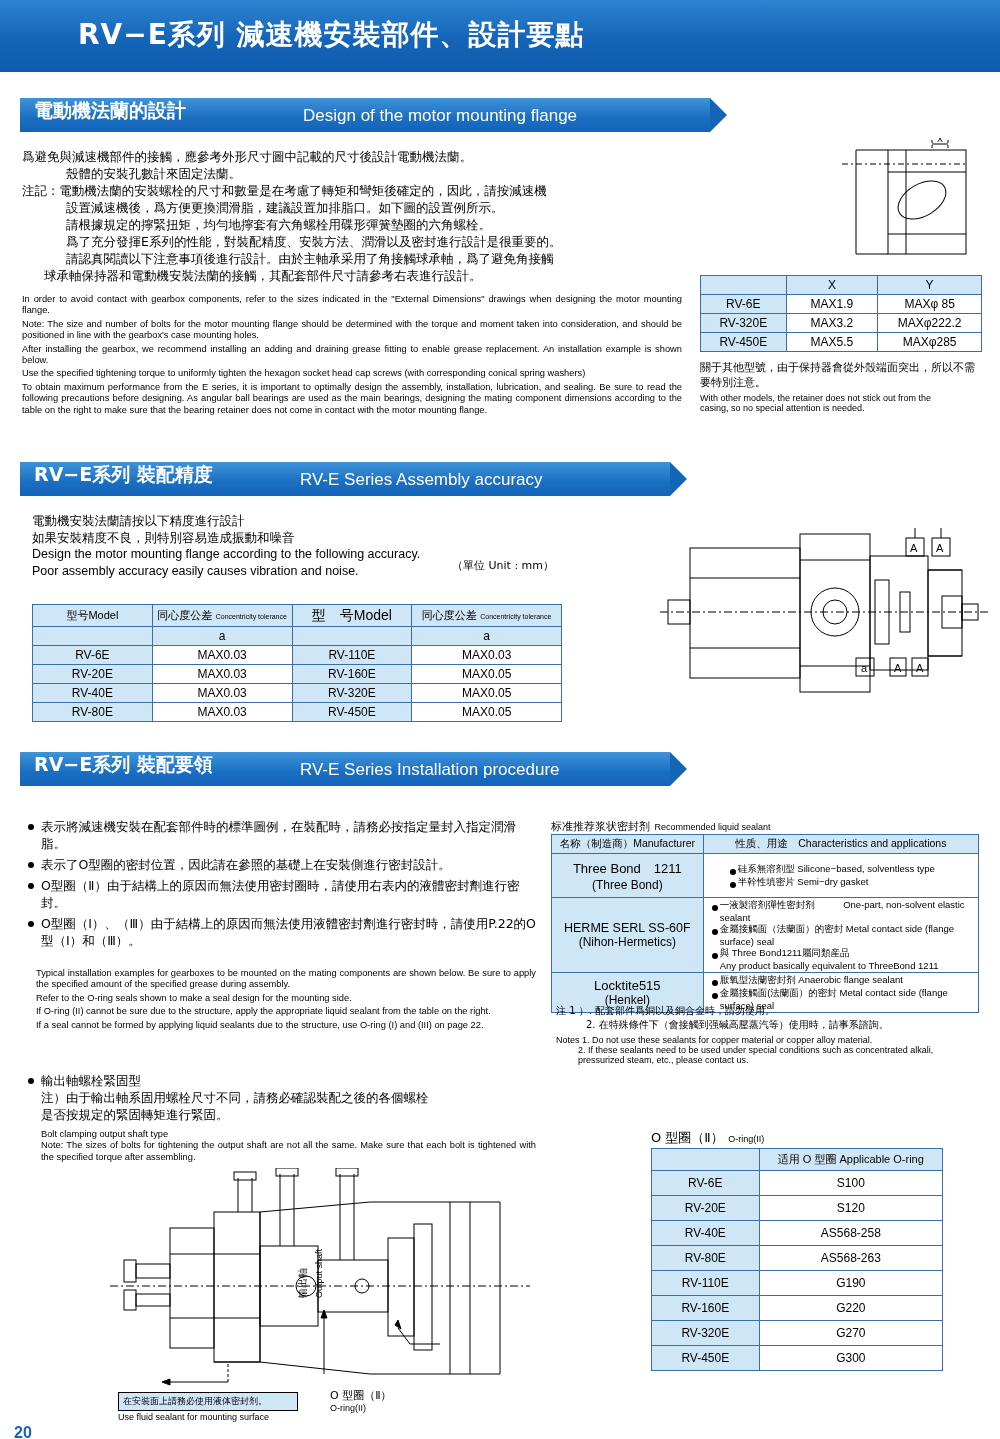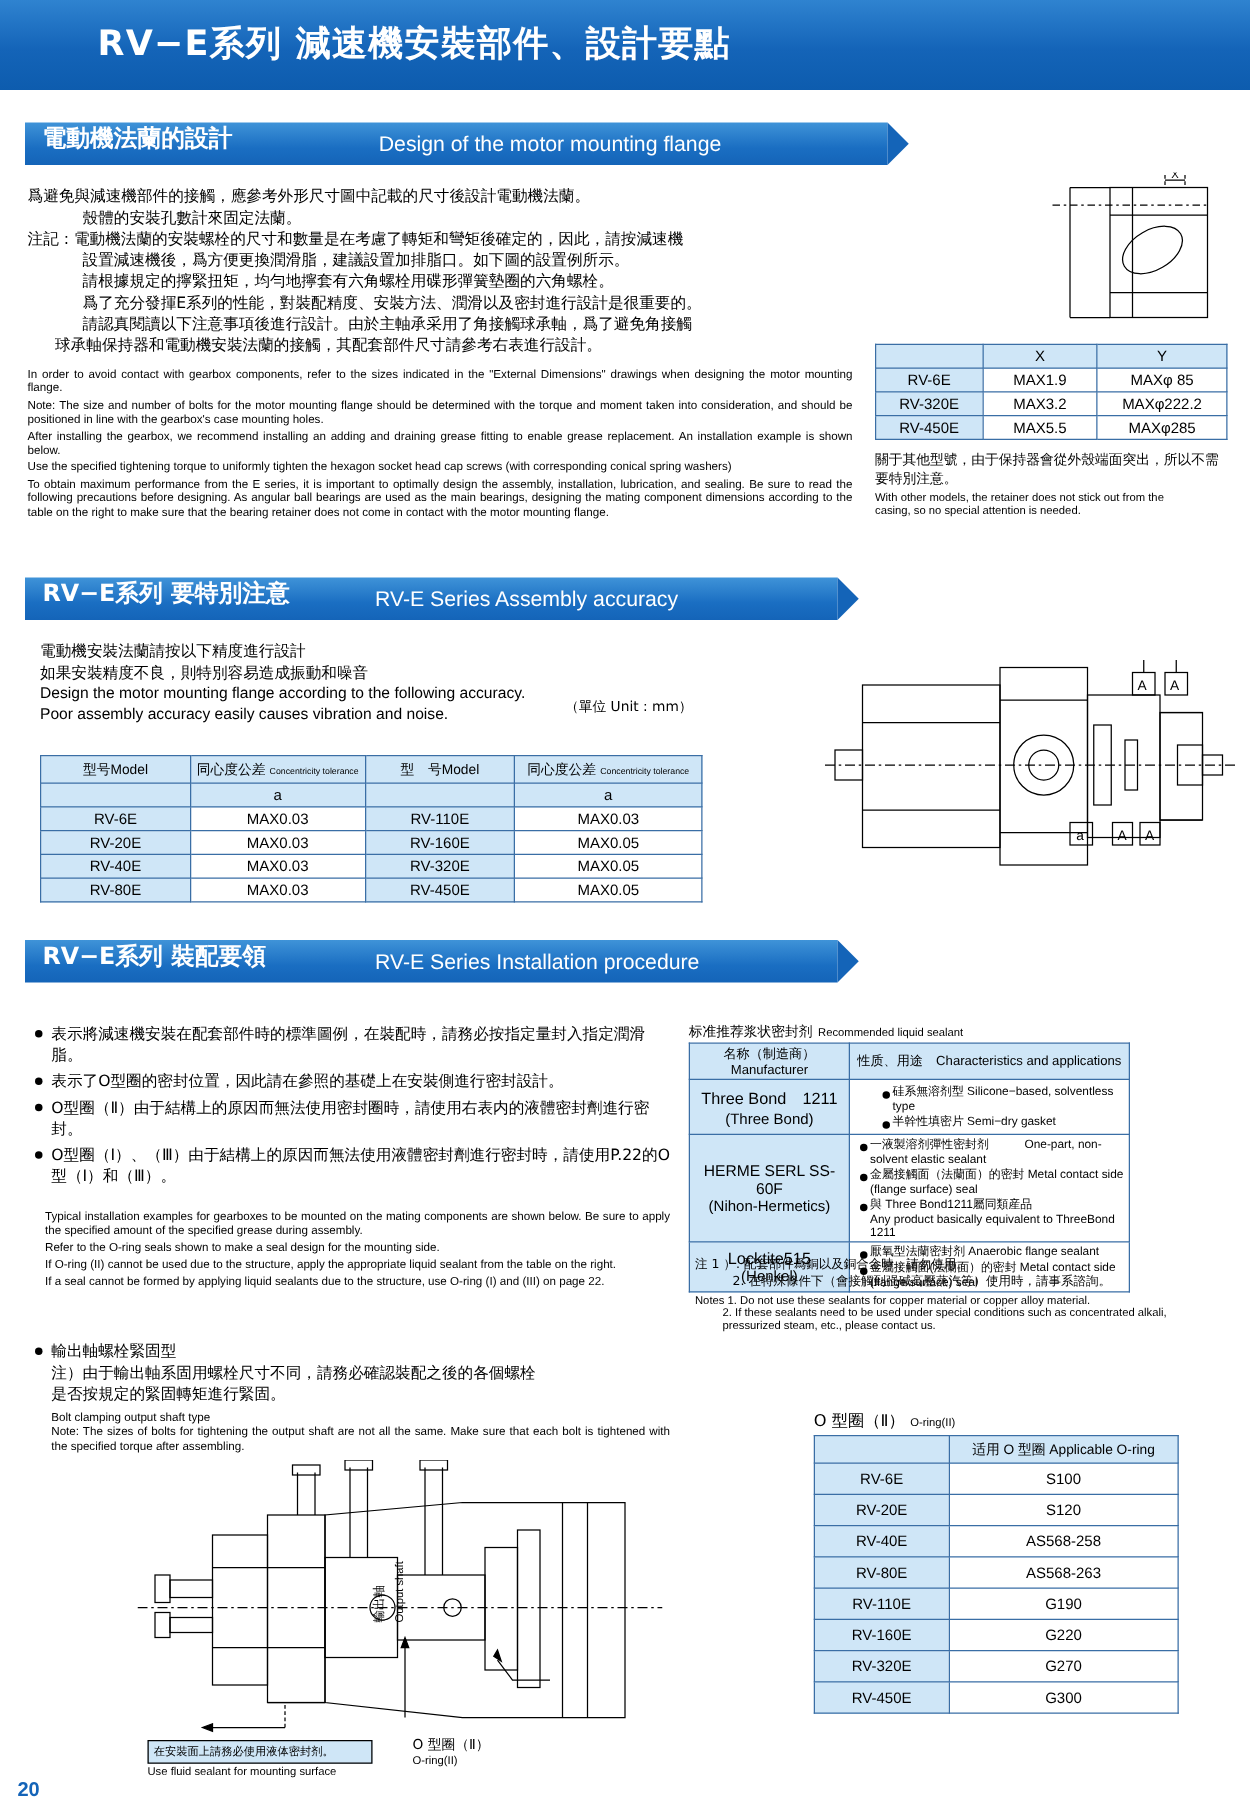--- a/index.html
+++ b/index.html
@@ -158,21 +158,21 @@
     </table>
 
   <div style="position:absolute; left:700px; top:360px; width:290px;">
     <div class="cnsmall">關于其他型號，由于保持器會從外殼端面突出，所以不需</div>
     <div class="cnsmall">要特別注意。</div>
     <div class="smalllbl" style="margin-top:3px;">With other models, the retainer does not stick out from the</div>
     <div class="smalllbl">casing, so no special attention is needed.</div>
   </div>
 
   <div class="sect" style="left:20px; top:462px; width:650px;">
-    <span class="cn">RV−E系列 要特別注意</span>
+    <span class="cn">RV−E系列 裝配精度</span>
     <span class="en" style="left:280px;">RV-E Series Assembly accuracy</span>
   </div>
 
   <div style="position:absolute; left:32px; top:512px; width:560px;">
     <div class="cnp">電動機安裝法蘭請按以下精度進行設計</div>
     <div class="cnp">如果安裝精度不良，則特別容易造成振動和噪音</div>
     <div style="font-size:12.5px; line-height:17px;">Design the motor mounting flange according to the following accuracy.</div>
     <div style="font-size:12.5px; line-height:17px;">Poor assembly accuracy easily causes vibration and noise.</div>
   </div>
 
@@ -182,21 +182,21 @@
     <tbody>
         <tr>
       <th style="width:120px; height:22px;">
         <span style="font-size:11px;">型号Model</span>
       </th>
       <th style="width:140px; height:22px;">
         <span style="font-size:11px;">同心度公差</span>
         <span style="font-size:7px;">Concentricity tolerance</span>
       </th>
       <th style="width:120px; height:22px;">
-        <span style="font-size:11px;">型　号Model</span>
+        <span style="font-size:14px;">型　号Model</span>
       </th>
       <th style="width:150px; height:22px;">
         <span style="font-size:11px;">同心度公差</span>
         <span style="font-size:7px;">Concentricity tolerance</span>
       </th>
     </tr>
     <tr>
       <th></th>
       <th>a</th>
       <th></th>
@@ -274,21 +274,21 @@
   <div style="position:absolute; left:26px; top:818px; width:510px;">
     <div class="bul cnp" style="margin-bottom:4px;">表示將減速機安裝在配套部件時的標準圖例，在裝配時，請務必按指定量封入指定潤滑脂。</div>
     <div class="bul cnp" style="margin-bottom:4px;">表示了O型圈的密封位置，因此請在參照的基礎上在安裝側進行密封設計。</div>
     <div class="bul cnp" style="margin-bottom:4px;">O型圈（Ⅱ）由于結構上的原因而無法使用密封圈時，請使用右表内的液體密封劑進行密封。</div>
     <div class="bul cnp" style="margin-bottom:4px;">O型圈（Ⅰ）、（Ⅲ）由于結構上的原因而無法使用液體密封劑進行密封時，請使用P.22的O型（Ⅰ）和（Ⅲ）。</div>
   </div>
 
   <div class="enp" style="position:absolute; left:36px; top:968px; width:500px;">
     <div style="margin-bottom:2px;">Typical installation examples for gearboxes to be mounted on the mating components are shown below. Be sure to apply the specified amount of the specified grease during assembly.</div>
     <div style="margin-bottom:2px;">Refer to the O-ring seals shown to make a seal design for the mounting side.</div>
-    <div style="margin-bottom:2px;">If O-ring (II) cannot be used due to the structure, apply the appropriate liquid sealant from the table on the right.</div>
+    <div style="margin-bottom:2px;">If O-ring (II) cannot be sure due to the structure, apply the appropriate liquid sealant from the table on the right.</div>
     <div>If a seal cannot be formed by applying liquid sealants due to the structure, use O-ring (I) and (III) on page 22.</div>
   </div>
 
   <div style="position:absolute; left:26px; top:1072px; width:510px;">
     <div class="bul cnp">輸出軸螺栓緊固型</div>
     <div class="cnp" style="padding-left:15px;">注）由于輸出軸系固用螺栓尺寸不同，請務必確認裝配之後的各個螺栓</div>
     <div class="cnp" style="padding-left:15px;">是否按規定的緊固轉矩進行緊固。</div>
     <div class="enp" style="padding-left:15px; margin-top:6px;">Bolt clamping output shaft type</div>
     <div class="enp" style="padding-left:15px;">Note: The sizes of bolts for tightening the output shaft are not all the same. Make sure that each bolt is tightened with the specified torque after assembling.</div>
   </div>
@@ -345,21 +345,21 @@
   <div style="position:absolute; left:330px; top:1388px;">
     <div class="cnsmall">O 型圈（Ⅱ）</div>
     <div class="smalllbl">O-ring(II)</div>
   </div>
 
   <div style="position:absolute; left:551px; top:816px;">
     <span class="cnsmall">标准推荐浆状密封剂</span>
     <span class="smalllbl">Recommended liquid sealant</span>
   </div>
 
-  <table class="tbl" style="position:absolute; left:551px; top:834px; width:353px;">
+  <table class="tbl" style="position:absolute; left:551px; top:834px; width:428px;">
     <tbody>
         <tr>
       <th style="width:152px; font-size:10.5px;">名称（制造商）Manufacturer</th>
       <th style="width:276px; font-size:10.5px;">性质、用途　Characteristics and applications</th>
     </tr>
     <tr>
       <td class="hdrcell" style="height:44px;">
         <div style="font-size:13px;">Three Bond　1211</div>
         <div style="font-size:12px;">(Three Bond)</div>
       </td>

